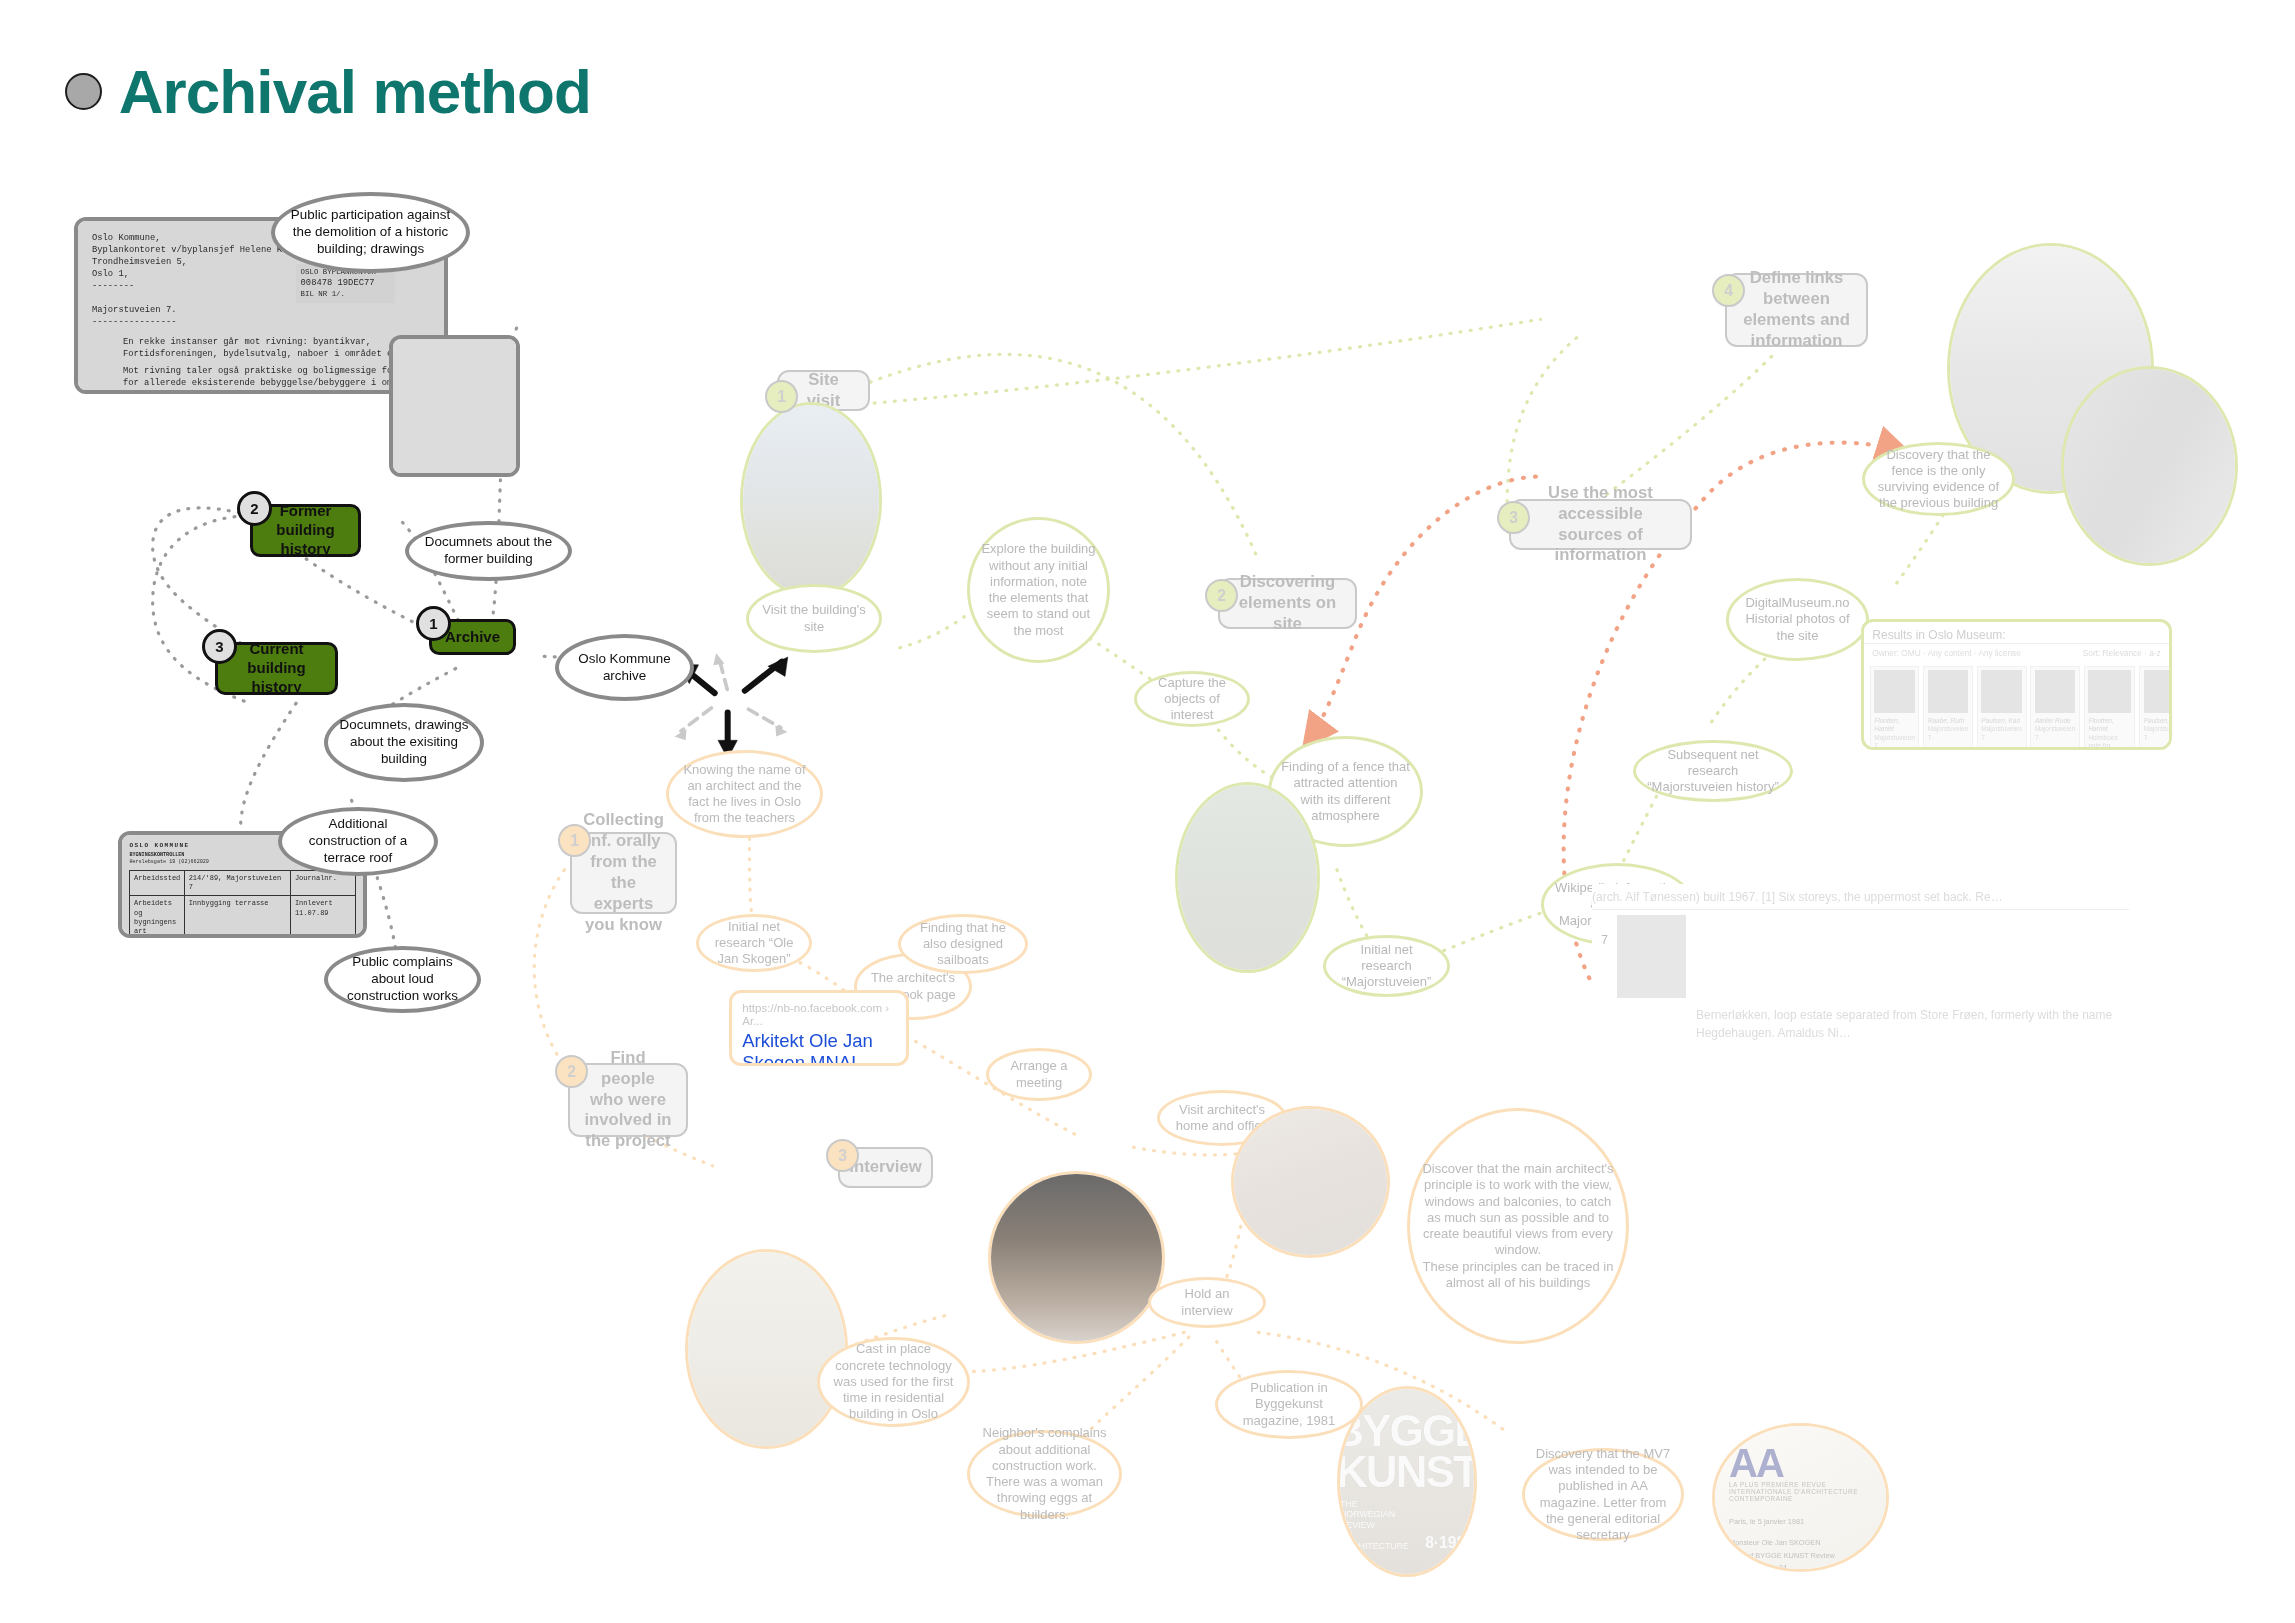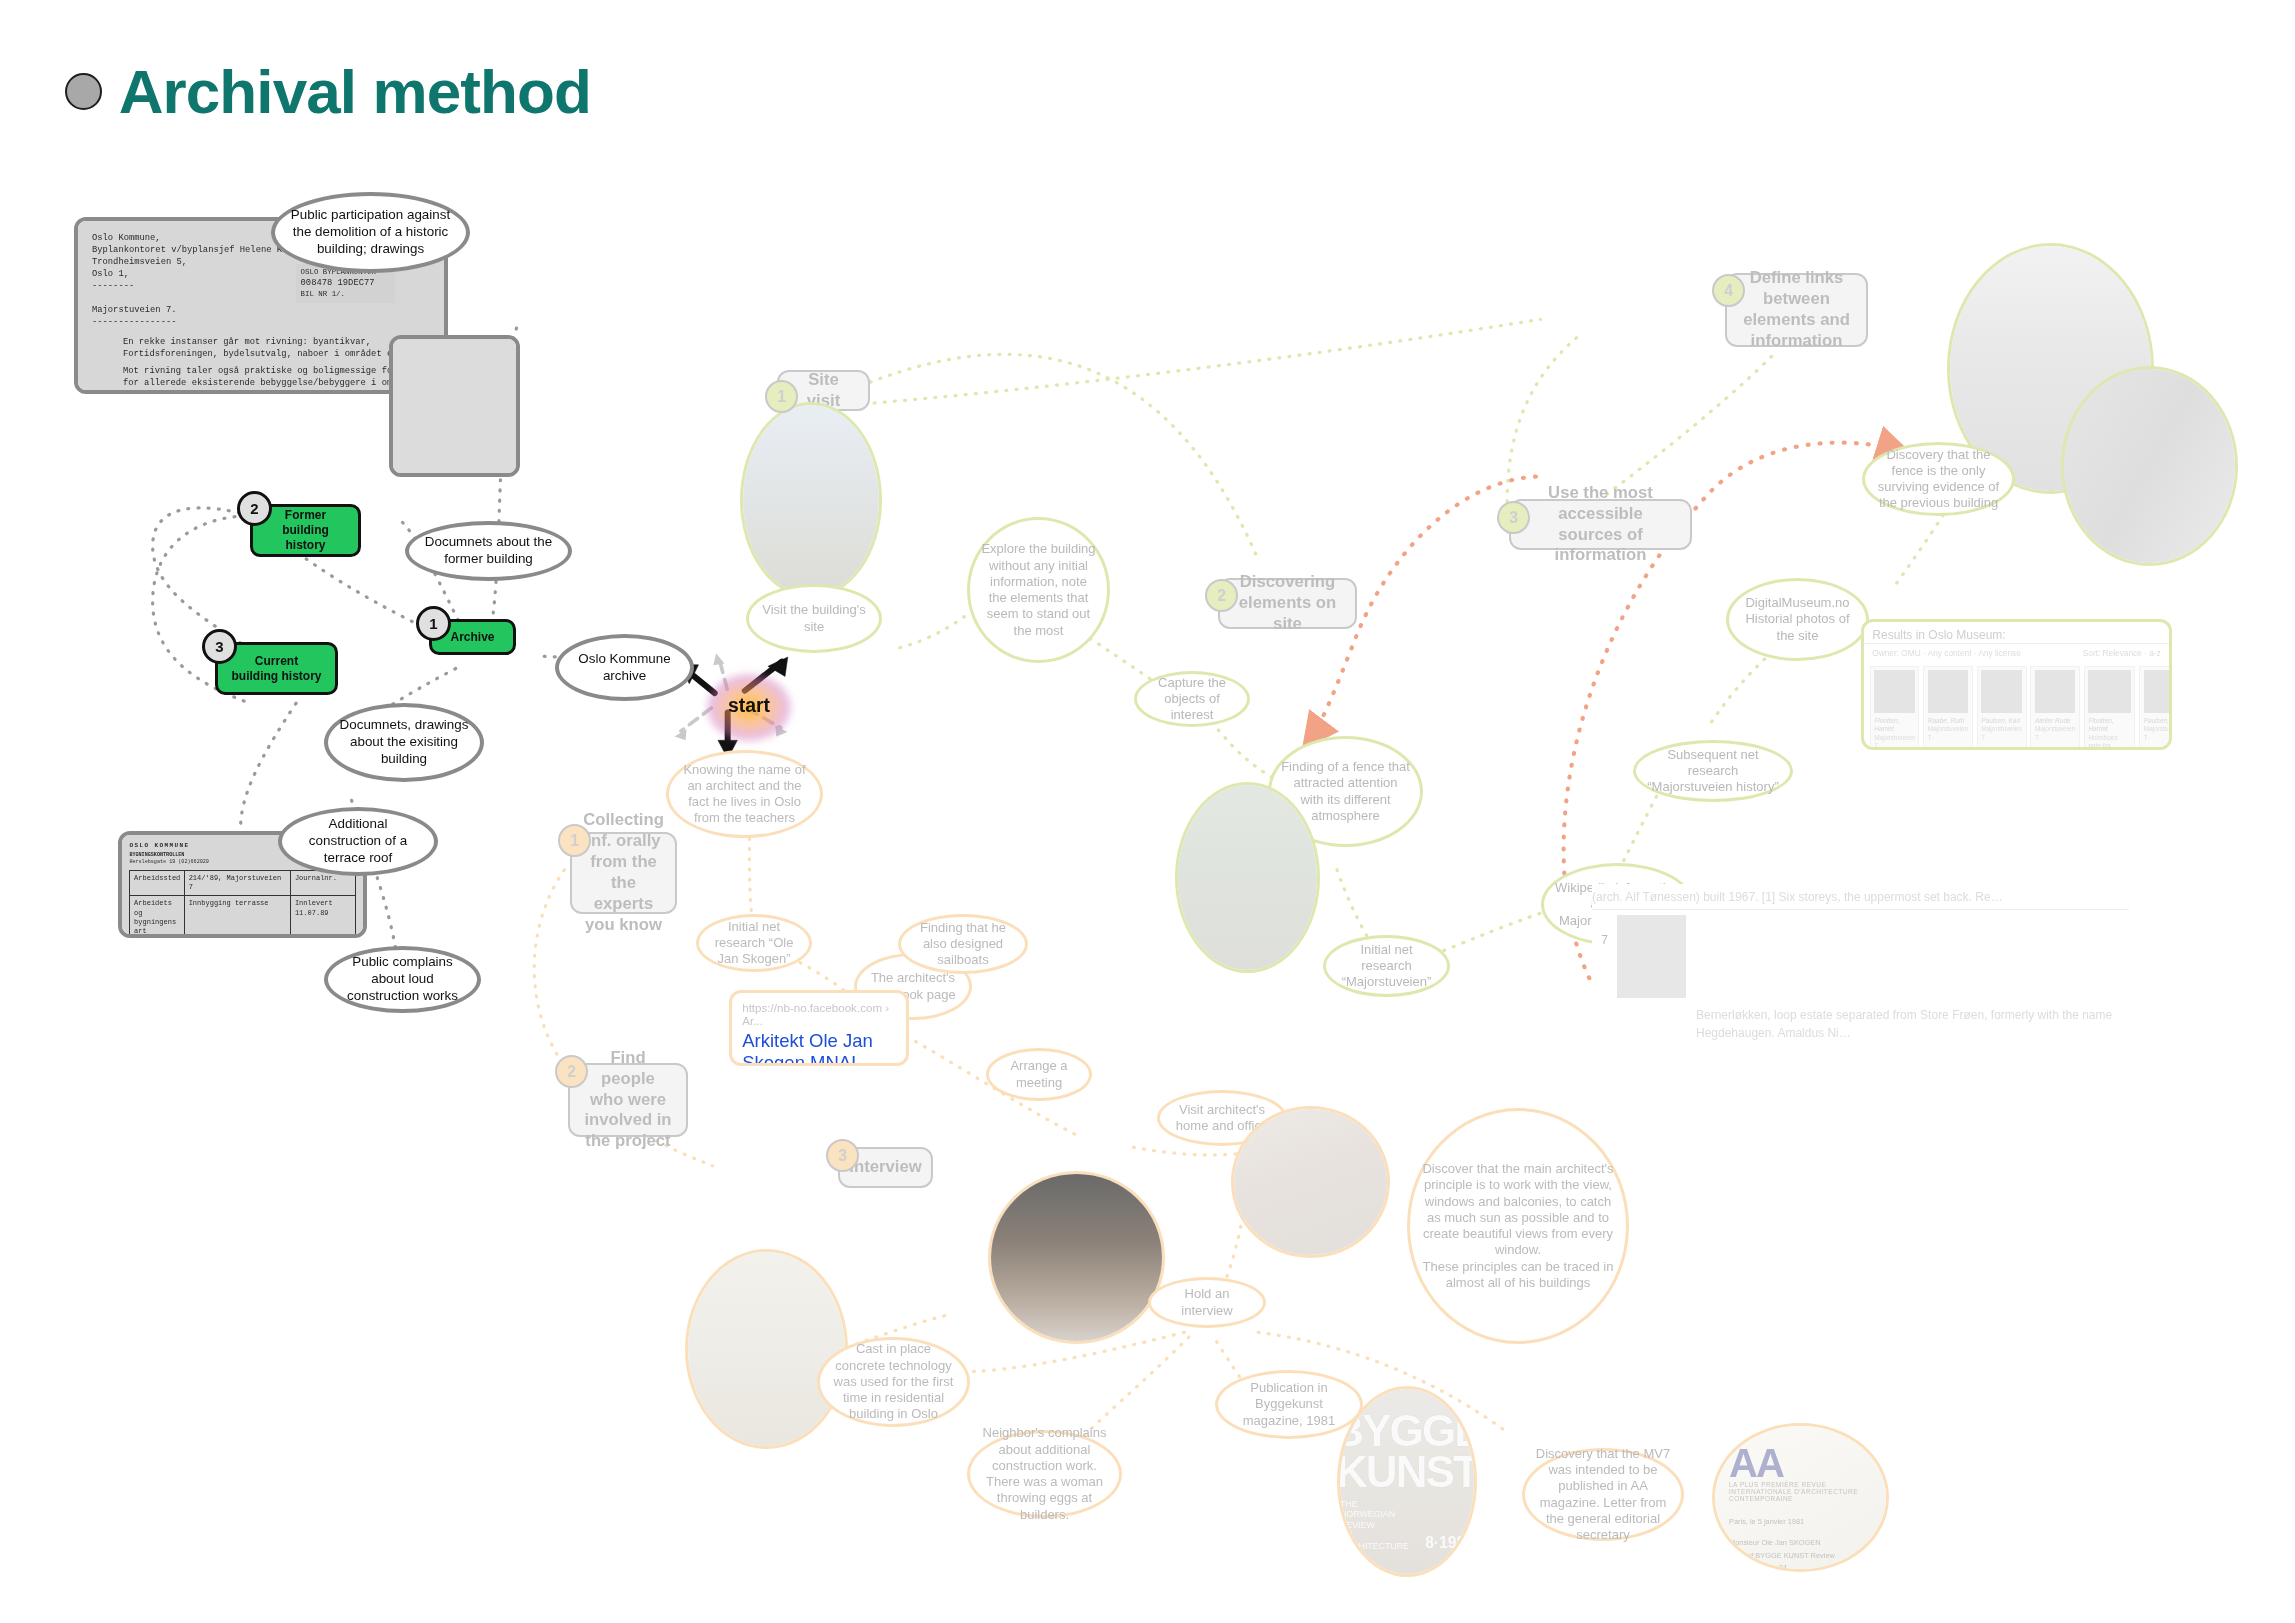--- a/index.html
+++ b/index.html
@@ -20,22 +20,22 @@
               font-family:"Liberation Sans",sans-serif;}
 
   
   .node{position:absolute;box-sizing:border-box;display:flex;align-items:center;justify-content:center;
         text-align:center;line-height:1.25;}
 
   
   .ell-dark{border:4.2px solid #8a8a8a;border-radius:50%;background:#ffffff;color:#111;
             font-size:13.4px;padding:4.6px 10.2px;}
   
-  .box-dark{border:3.2px solid #111;border-radius:10.2px;background:#22c55e;color:#111;
-            font-size:12px;font-weight:bold;padding:5.6px 12px;}
+  .box-dark{border:3.2px solid #111;border-radius:10.2px;background:#4d7c0f;color:#111;
+            font-size:15px;font-weight:bold;padding:5.6px 12px;}
   .badge-dark{position:absolute;width:29px;height:29px;border-radius:50%;background:#e0e0e0;
               border:3.2px solid #111;color:#111;font-size:15px;font-weight:bold;
               display:flex;align-items:center;justify-content:center;z-index:6;}
 
   
   .box-faded{border:2.8px solid #c9c9c9;border-radius:12px;background:#f4f4f4;color:#bdbdbd;
              font-size:16.7px;font-weight:bold;padding:6.5px 13px;}
   .badge-faded{position:absolute;width:29px;height:29px;border-radius:50%;
                border:2.8px solid #c9c9c9;color:#cfcfcf;font-size:15.7px;font-weight:bold;
                display:flex;align-items:center;justify-content:center;z-index:6;}
@@ -297,24 +297,20 @@
   <div class="badge-dark" style="left:416px;top:606px;">1</div>
   <div class="node box-dark" style="left:429px;top:619px;width:87px;height:36px;">
     <span>Archive</span>
   </div>
 
   <div class="badge-dark" style="left:202px;top:629px;">3</div>
   <div class="node box-dark" style="left:215px;top:642px;width:123px;height:53px;">
     <span>Current building history</span>
   </div>
 
-  <div class="start-wrap">
-    <div class="start-glow"></div>
-    <div class="start-label">start</div>
-  </div>
 
   <div class="badge-faded badge-green" style="left:765px;top:380px;">1</div>
   <div class="node box-faded" style="left:777px;top:370px;width:93px;height:41px;">
     <span>Site visit</span>
   </div>
 
   <div class="pic green" style="left:740px;top:402px;width:136px;height:190px;">
     <div style="width:100%;height:100%;background:
       linear-gradient(180deg,#e9eef3 0%,#e3e7ea 38%,#e0e2de 70%,#dcdcd8 100%);"></div>
   </div>

